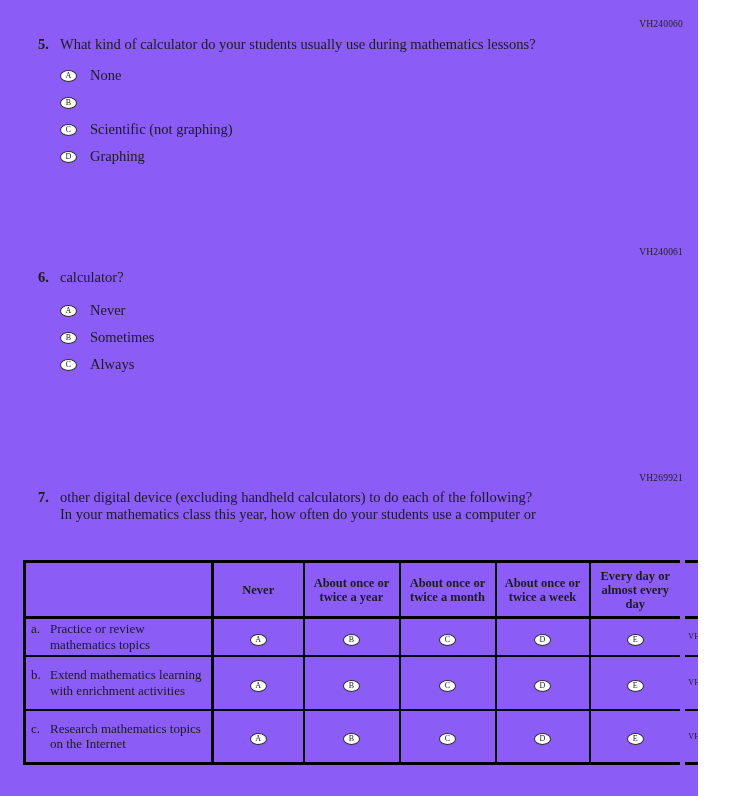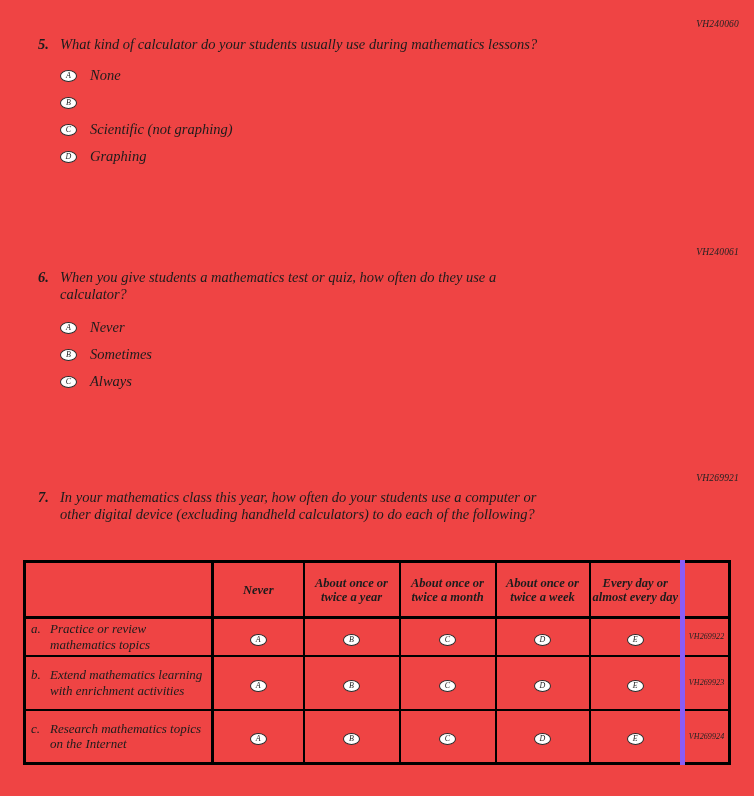--- a/index.html
+++ b/index.html
@@ -1,21 +1,20 @@
 <!DOCTYPE html>
 <html><head>
 <meta charset="utf-8">
 <style>
   * { margin:0; padding:0; box-sizing:border-box; }
   html,body { background:#ffffff; }
   body { font-family:"Liberation Serif","DejaVu Serif",serif; color:#1c1c1c; }
   .page {
-    position:relative; width:754px; height:796px; background:#ef4444;
+    position:relative; width:698px; height:796px; background:#8b5cf6;
     overflow:hidden;
-    font-style:italic;
   }
   .qcode {
     position:absolute; right:15px; font-size:9.5px; letter-spacing:0.2px;
     color:#222; font-family:"Liberation Serif",serif;
   }
   #code-q5 { top:19px; }
   #code-q6 { top:247px; }
   #code-q7 { top:473px; }
 
   .question { position:absolute; left:38px; width:690px; }
@@ -102,21 +101,20 @@
         <span class="bubble">D</span>
         <span class="opt-label">Graphing</span>
       </div>
     </div>
   </section>
 
   <section class="question" id="q6">
     <div class="q-head">
       <span class="q-num">6.</span>
       <span class="q-body">
-        <span class="q-line">When you give students a mathematics test or quiz, how often do they use a</span>
         <span class="q-line">calculator?</span>
       </span>
     </div>
     <div class="options">
       <div class="option">
         <span class="bubble">A</span>
         <span class="opt-label">Never</span>
       </div>
       <div class="option">
         <span class="bubble">B</span>
@@ -126,22 +124,22 @@
         <span class="bubble">C</span>
         <span class="opt-label">Always</span>
       </div>
     </div>
   </section>
 
   <section class="question" id="q7">
     <div class="q-head">
       <span class="q-num">7.</span>
       <span class="q-body">
+        <span class="q-line">other digital device (excluding handheld calculators) to do each of the following?</span>
         <span class="q-line">In your mathematics class this year, how often do your students use a computer or</span>
-        <span class="q-line">other digital device (excluding handheld calculators) to do each of the following?</span>
       </span>
     </div>
   </section>
 
   <table class="freq-table">
     <colgroup>
       <col style="width:188px">
         <col style="width:91px">
         <col style="width:96px">
       <col style="width:96px">

